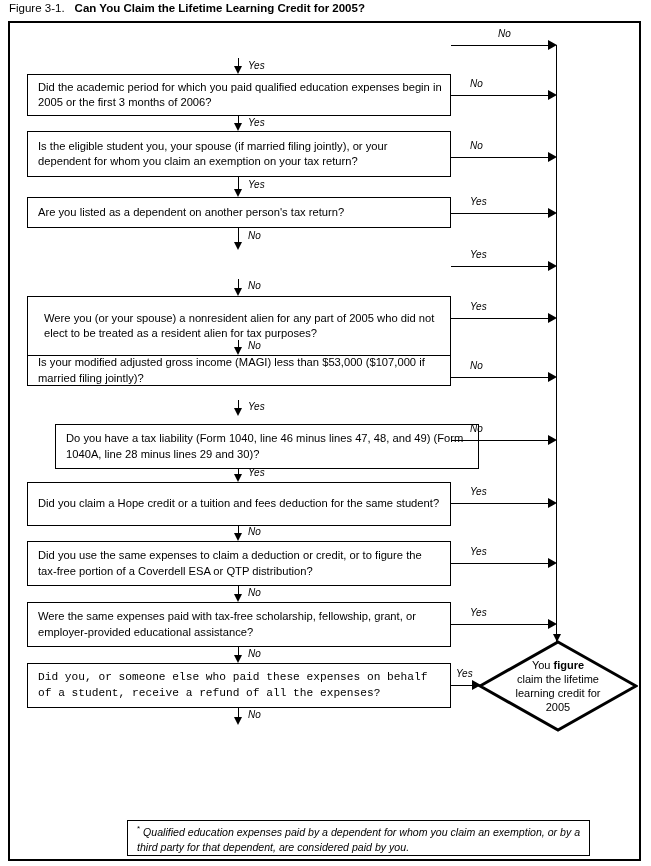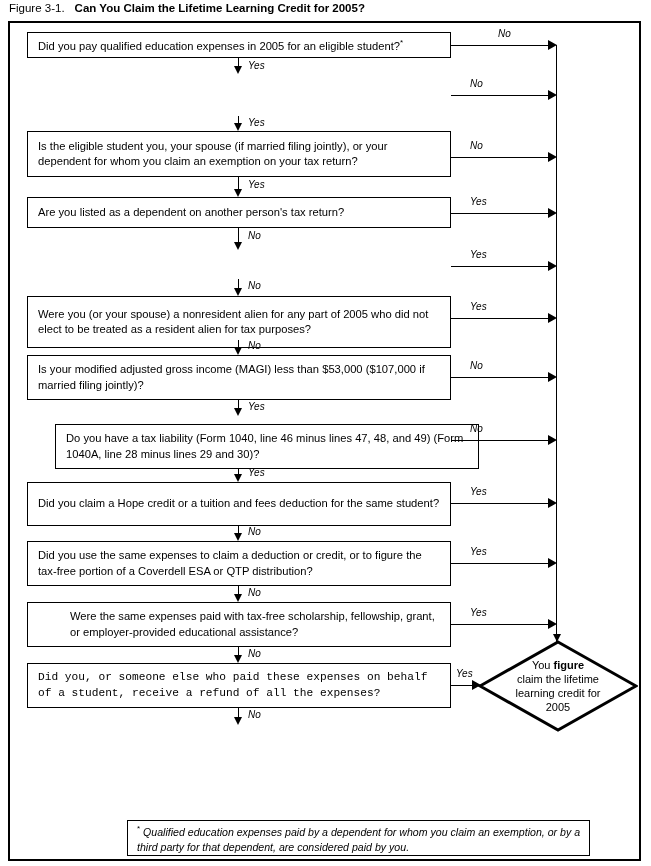--- a/index.html
+++ b/index.html
@@ -56,55 +56,55 @@
 <body>
 
 <div id="page">
 
   <div class="caption">
     <span class="lbl">Figure 3-1.</span><span class="ttl">Can You Claim the Lifetime Learning Credit for 2005?</span>
   </div>
 
   <div class="frame"></div>
 
-  <div class="qbox" style="top:32px;height:26px;">
-    <div class="qtext"><span>Did you pay qualified education expenses in 2005 for an eligible student?</span><sup>*</sup></div>
-  </div>
-
+
+  <div class="qbox" style="top:74px;height:42px;">
+    <div class="qtext">Did the academic period for which you paid qualified education expenses begin in 2005 or the first 3 months of 2006?</div>
+  </div>
 
   <div class="qbox" style="top:131px;height:46px;">
     <div class="qtext">Is the eligible student you, your spouse (if married filing jointly), or your dependent for whom you claim an exemption on your tax return?</div>
   </div>
 
   <div class="qbox" style="top:197px;height:31px;text-align:right;">
     <div class="qtext">Are you listed as a dependent on another person's tax return?</div>
   </div>
 
 
-  <div class="qbox" style="top:296px;height:52px;">
+  <div class="qbox" style="top:296px;height:60px;padding-left:6px;">
     <div class="qtext">Were you (or your spouse) a nonresident alien for any part of 2005 who did not elect to be treated as a resident alien for tax purposes?</div>
   </div>
 
-  <div class="qbox" style="top:355px;height:45px;">
+  <div class="qbox" style="top:355px;height:31px;">
     <div class="qtext">Is your modified adjusted gross income (MAGI) less than $53,000 ($107,000 if married filing jointly)?</div>
   </div>
 
   <div class="qbox" style="top:424px;height:45px;margin-left:28px;">
     <div class="qtext">Do you have a tax liability (Form 1040, line 46 minus lines 47, 48, and 49) (Form 1040A, line 28 minus lines 29 and 30)?</div>
   </div>
 
   <div class="qbox" style="top:482px;height:44px;">
     <div class="qtext">Did you claim a Hope credit or a tuition and fees deduction for the same student?</div>
   </div>
 
   <div class="qbox" style="top:541px;height:45px;">
     <div class="qtext">Did you use the same expenses to claim a deduction or credit, or to figure the tax-free portion of a Coverdell ESA or QTP distribution?</div>
   </div>
 
-  <div class="qbox" style="top:602px;height:45px;padding-left:32px;">
+  <div class="qbox" style="top:602px;height:45px;">
     <div class="qtext">Were the same expenses paid with tax-free scholarship, fellowship, grant, or employer-provided educational assistance?</div>
   </div>
 
   <div class="qbox" style="top:663px;height:45px;font-family:Liberation Mono, monospace;">
     <div class="qtext">Did you, or someone else who paid these expenses on behalf of a student, receive a refund of all the expenses?</div>
   </div>
 
   <div class="bus" style="left:556px;top:45px;height:600px;"></div>
 
   <div class="hline" style="left:451px;top:45px;width:97px;"></div>

